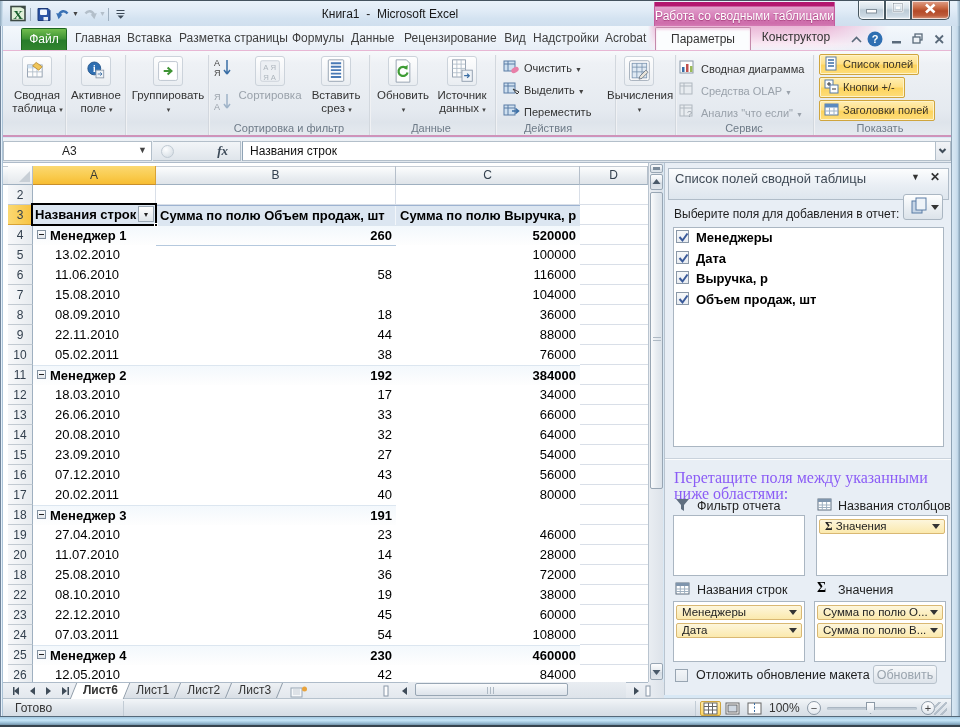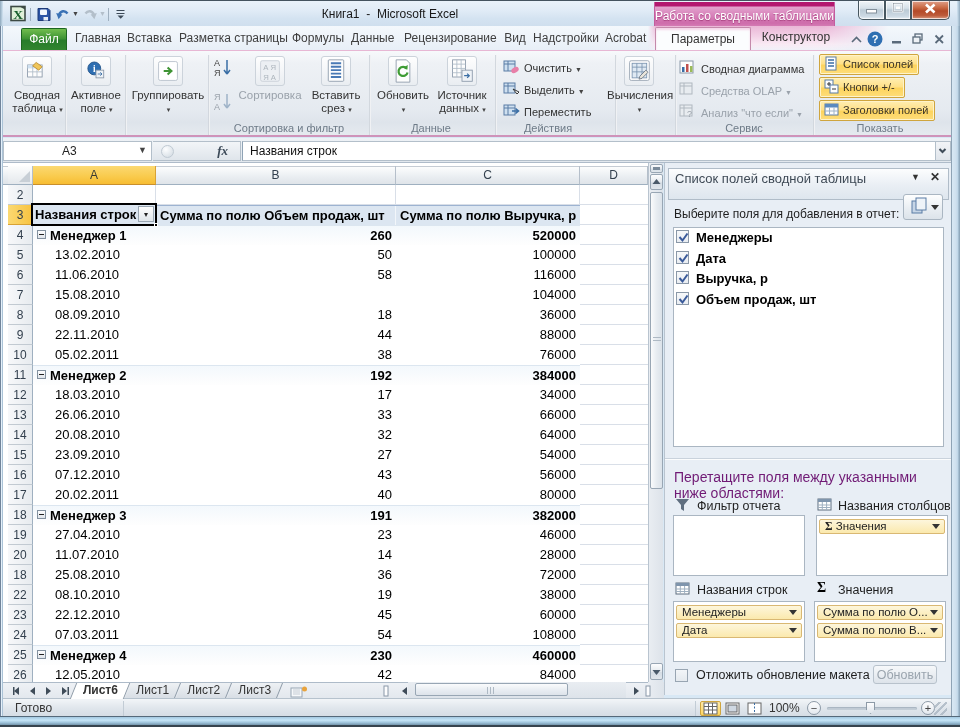--- a/index.html
+++ b/index.html
@@ -135,21 +135,21 @@
 #panehdr .t { position:absolute; left:6px; top:2px; color:#3f4a56; }
 #panehdr .v { position:absolute; right:28px; top:3px; font-size:9px; color:#333; }
 #panehdr .x { position:absolute; right:8px; top:1px; font-size:12px; color:#333; font-weight:bold; }
 #selecttxt { position:absolute; left:9px; top:44px; font-size:12px; color:#1e1e1e; }
 #panebtn { position:absolute; left:238px; top:31px; width:40px; height:26px; background:linear-gradient(#fefefe,#e8edf2 60%,#dce3ea);
   border:1px solid #aab6c2; border-radius:3px; }
 #fieldbox { position:absolute; left:8px; top:64px; width:271px; height:220px; background:#fff; border:1px solid #aab6c2; }
 .fitem { position:relative; height:20.5px; font-size:13px; font-weight:bold; color:#000; padding-left:22px; line-height:19px; }
 .cbx { position:absolute; left:2px; top:2px; width:13px; height:13px; border:1px solid #8a98a8; background:linear-gradient(#f6f8fa,#e9edf2); }
 .cbx svg { position:absolute; left:0px; top:0px; }
-#dragtxt { position:absolute; left:9px; top:307px; width:272px; font-size:14px; color:#701a75; line-height:15.5px; }
+#dragtxt { position:absolute; left:9px; top:307px; width:272px; font-size:16px; color:#8b5cf6; line-height:15.5px;font-family:Liberation Serif, serif; }
 .qlabel { position:absolute; font-size:12.5px; color:#1e1e1e; white-space:nowrap; }
 .qbox { position:absolute; width:132px; height:61px; background:#fff; border:1px solid #aab6c2; }
 .fldbtn { position:relative; margin:3px 2px 0 2px; height:15px; border:1px solid #d9b873; border-radius:2px;
   background:linear-gradient(#fdf6dc,#fbe9ad); font-size:11.5px; color:#222; line-height:13px; padding-left:5px; }
 .fldbtn .da { position:absolute; right:4px; top:4px; width:0; height:0; border-left:4px solid transparent; border-right:4px solid transparent; border-top:5px solid #333; }
 #defercbx { position:absolute; left:10px; top:506px; width:13px; height:13px; border:1px solid #98a5b2; background:linear-gradient(#f2f5f8,#e4e9ee); }
 #defertxt { position:absolute; left:31px; top:505px; font-size:12.5px; color:#1e1e1e; }
 #updbtn { position:absolute; left:208px; top:502px; width:64px; height:19px; border:1px solid #b8c2cc; border-radius:3px;
   background:linear-gradient(#f6f8fa,#e9edf2 55%,#dde3ea); color:#9aa4ae; font-size:12.5px; text-align:center; line-height:18px; }
 
@@ -448,21 +448,20 @@
           <span class="fhandle"></span>
         </div>
 <div class="rh" style="top:62px">4</div>
 <div class="cell grid" style="top:62px;left:577px;width:69px"></div>
 <div class="cell mgr" style="top:62px;left:30px;width:123px"><span class="minus"></span>Менеджер 1</div>
         <div class="cell mgr num" style="top:62px;left:153px;width:240px">260</div>
         <div class="cell mgr num" style="top:62px;left:393px;width:184px">520000</div>
 <div class="rh" style="top:82px">5</div>
 <div class="cell grid" style="top:82px;left:577px;width:69px"></div>
 <div class="cell date" style="top:82px;left:30px;width:123px">13.02.2010</div>
-        <div class="cell num" style="top:82px;left:153px;width:240px">50</div>
         <div class="cell num" style="top:82px;left:393px;width:184px">100000</div>
 <div class="rh" style="top:102px">6</div>
 <div class="cell grid" style="top:102px;left:577px;width:69px"></div>
 <div class="cell date" style="top:102px;left:30px;width:123px">11.06.2010</div>
         <div class="cell num" style="top:102px;left:153px;width:240px">58</div>
         <div class="cell num" style="top:102px;left:393px;width:184px">116000</div>
 <div class="rh" style="top:122px">7</div>
 <div class="cell grid" style="top:122px;left:577px;width:69px"></div>
 <div class="cell date" style="top:122px;left:30px;width:123px">15.08.2010</div>
         <div class="cell num" style="top:122px;left:393px;width:184px">104000</div>
@@ -513,21 +512,20 @@
         <div class="cell num" style="top:302px;left:393px;width:184px">56000</div>
 <div class="rh" style="top:322px">17</div>
 <div class="cell grid" style="top:322px;left:577px;width:69px"></div>
 <div class="cell date" style="top:322px;left:30px;width:123px">20.02.2011</div>
         <div class="cell num" style="top:322px;left:153px;width:240px">40</div>
         <div class="cell num" style="top:322px;left:393px;width:184px">80000</div>
 <div class="rh" style="top:342px">18</div>
 <div class="cell grid" style="top:342px;left:577px;width:69px"></div>
 <div class="cell mgr" style="top:342px;left:30px;width:123px"><span class="minus"></span>Менеджер 3</div>
         <div class="cell mgr num" style="top:342px;left:153px;width:240px">191</div>
-        <div class="cell mgr num" style="top:342px;left:393px;width:184px">382000</div>
 <div class="rh" style="top:362px">19</div>
 <div class="cell grid" style="top:362px;left:577px;width:69px"></div>
 <div class="cell date" style="top:362px;left:30px;width:123px">27.04.2010</div>
         <div class="cell num" style="top:362px;left:153px;width:240px">23</div>
         <div class="cell num" style="top:362px;left:393px;width:184px">46000</div>
 <div class="rh" style="top:382px">20</div>
 <div class="cell grid" style="top:382px;left:577px;width:69px"></div>
 <div class="cell date" style="top:382px;left:30px;width:123px">11.07.2010</div>
         <div class="cell num" style="top:382px;left:153px;width:240px">14</div>
         <div class="cell num" style="top:382px;left:393px;width:184px">28000</div>

